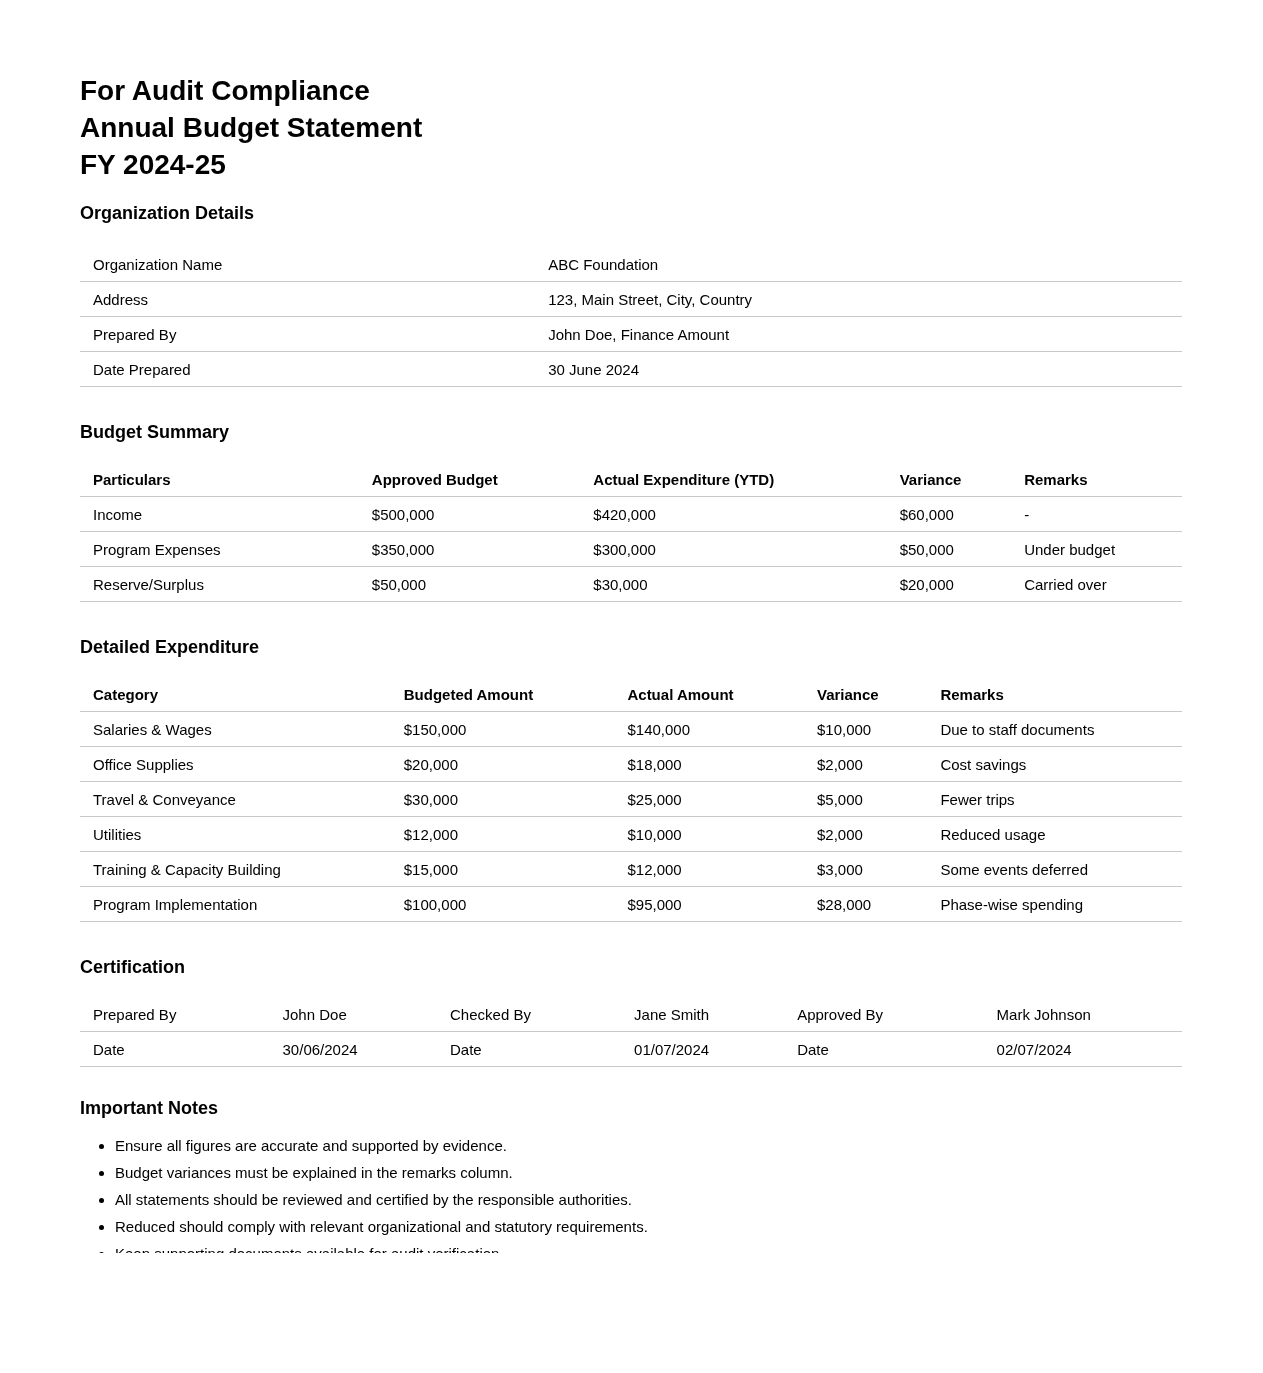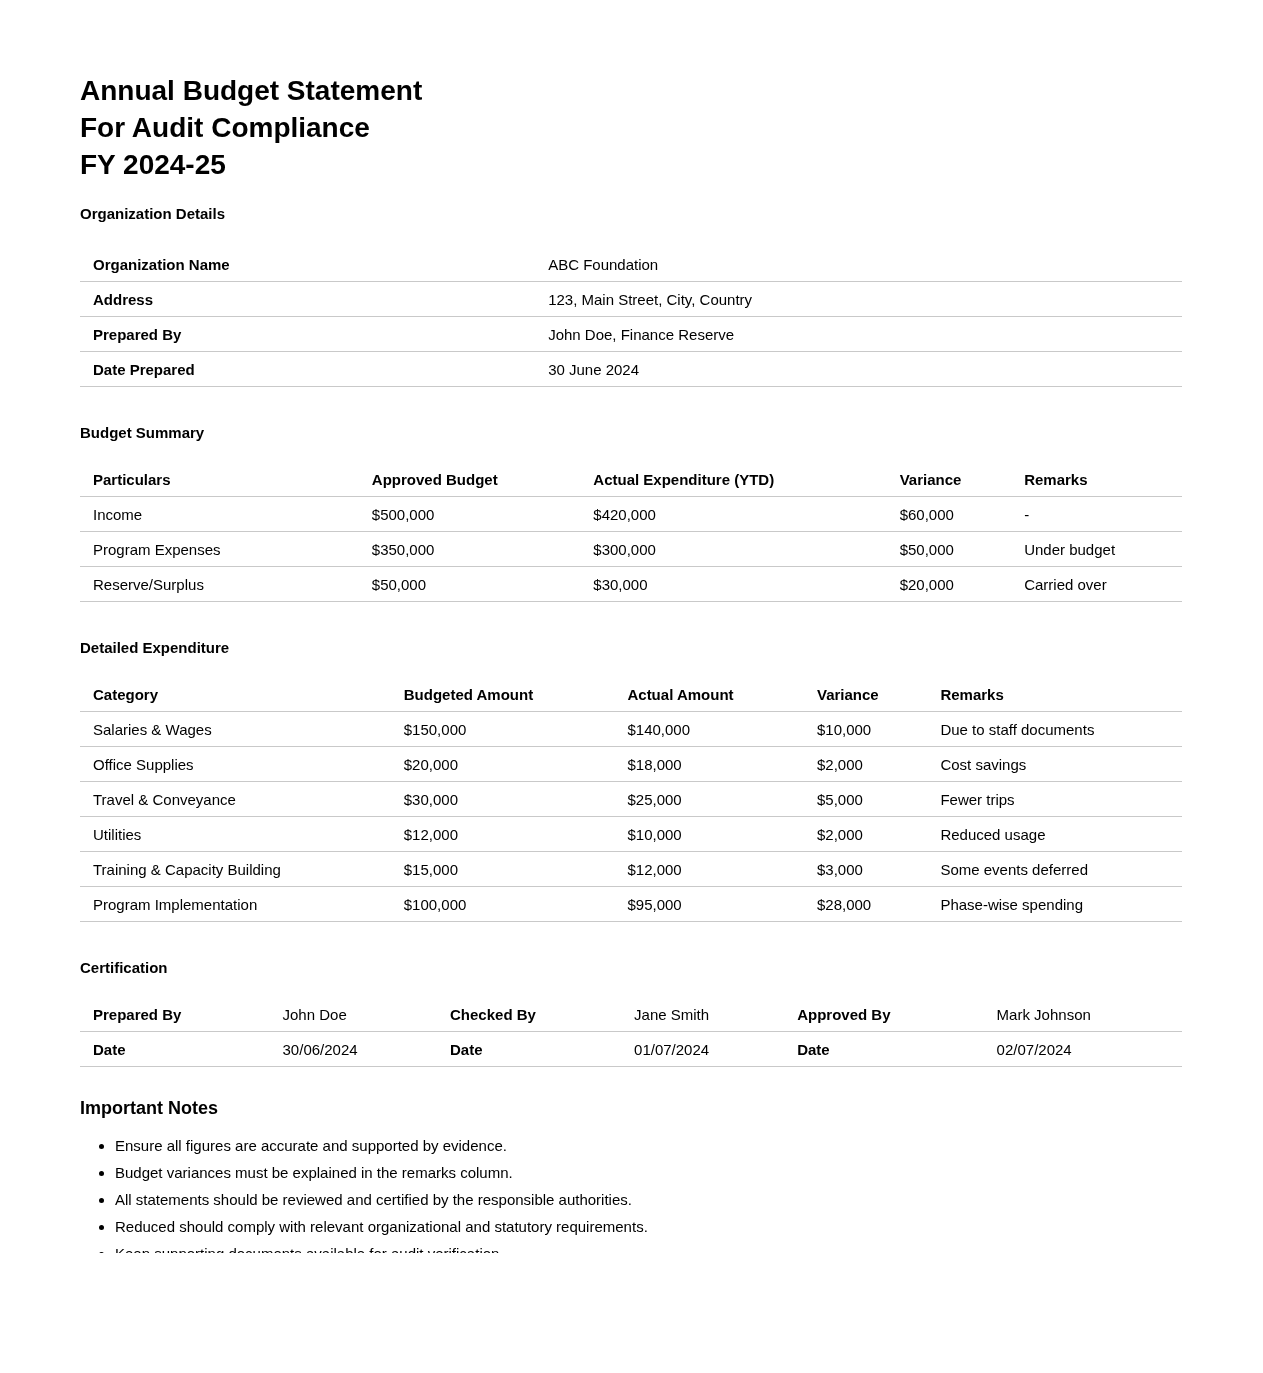--- a/index.html
+++ b/index.html
@@ -22,21 +22,21 @@
     padding: 0 81px 0 80px;
   }
   h1.doc-title {
     font-size: 28px;
     line-height: 37px;
     font-weight: bold;
     margin: 72px 0 0 0;
   }
   h1.doc-title span { display: block; }
   h2.section-heading {
-    font-size: 15px;
+    font-size: 18px;
     line-height: 27px;
     font-weight: bold;
     margin: 32px 0 16px 0;
   }
   h2.section-heading.first {
     margin-top: 17px;
     margin-bottom: 20px;
   }
   h3.sub-heading {
     font-size: 18px;
@@ -55,40 +55,40 @@
     padding: 0 8px 0 13px;
     font-size: 15px;
     text-align: left;
     vertical-align: middle;
     border-bottom: 1px solid #c9c9c9;
     white-space: nowrap;
     overflow: hidden;
   }
   table.doc-table th { font-weight: bold; }
   table.doc-table td { font-weight: normal; }
-  table.doc-table td.b { font-weight: bold; }
+  table.doc-table td.b { font-weight: normal; }
   ul.notes-list {
     margin: 16px 0 0 0;
     padding: 0 0 0 27px;
   }
   ul.notes-list li {
     font-size: 15px;
     line-height: 19px;
     margin: 8px;
     padding: 0;
   }
 </style>
 </head>
 <body>
 
 <div class="content">
 
   <h1 class="doc-title">
+    <span>For Audit Compliance</span>
     <span>Annual Budget Statement</span>
-    <span>For Audit Compliance</span>
     <span>FY 2024-25</span>
   </h1>
 
   <h2 class="section-heading first">Organization Details</h2>
 
   <table class="doc-table">
     <colgroup>
         <col style="width:41.3%">
         <col style="width:58.7%">
       </colgroup>
@@ -96,21 +96,21 @@
       <tr>
         <td class="b">Organization Name</td>
         <td>ABC Foundation</td>
       </tr>
       <tr>
         <td class="b">Address</td>
         <td>123, Main Street, City, Country</td>
       </tr>
       <tr>
         <td class="b">Prepared By</td>
-        <td>John Doe, Finance Reserve</td>
+        <td>John Doe, Finance Amount</td>
       </tr>
       <tr>
         <td class="b">Date Prepared</td>
         <td>30 June 2024</td>
       </tr>
     </tbody>
   </table>
 
   <h2 class="section-heading">Budget Summary</h2>
 

